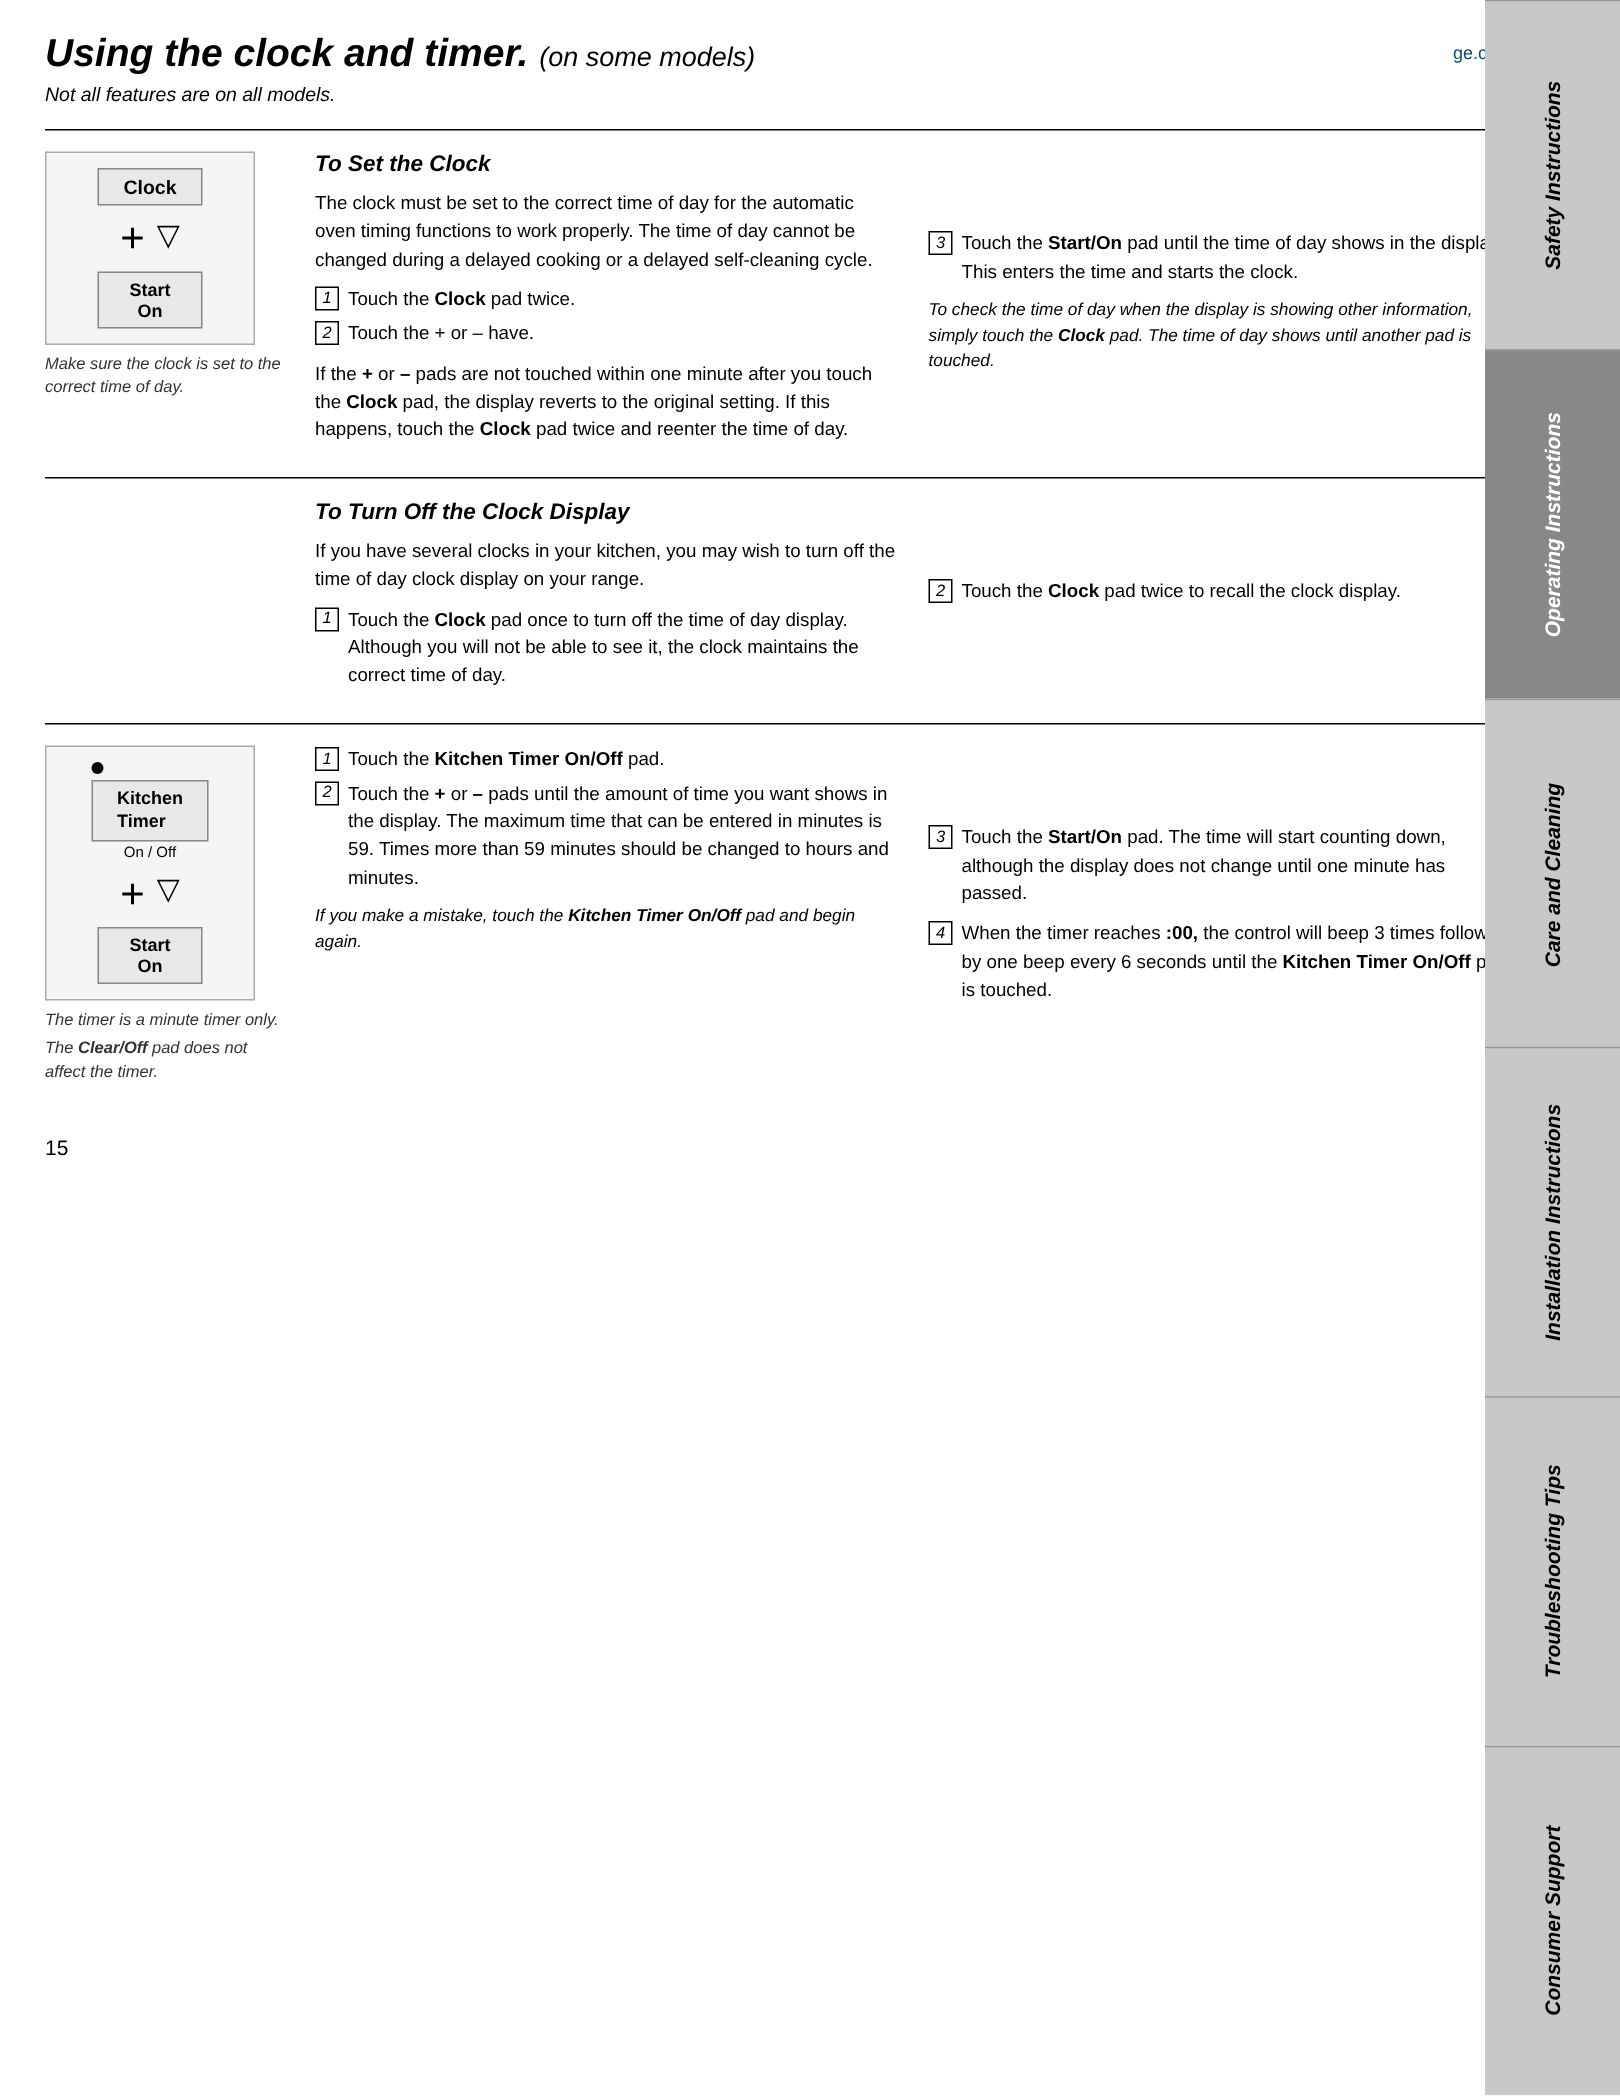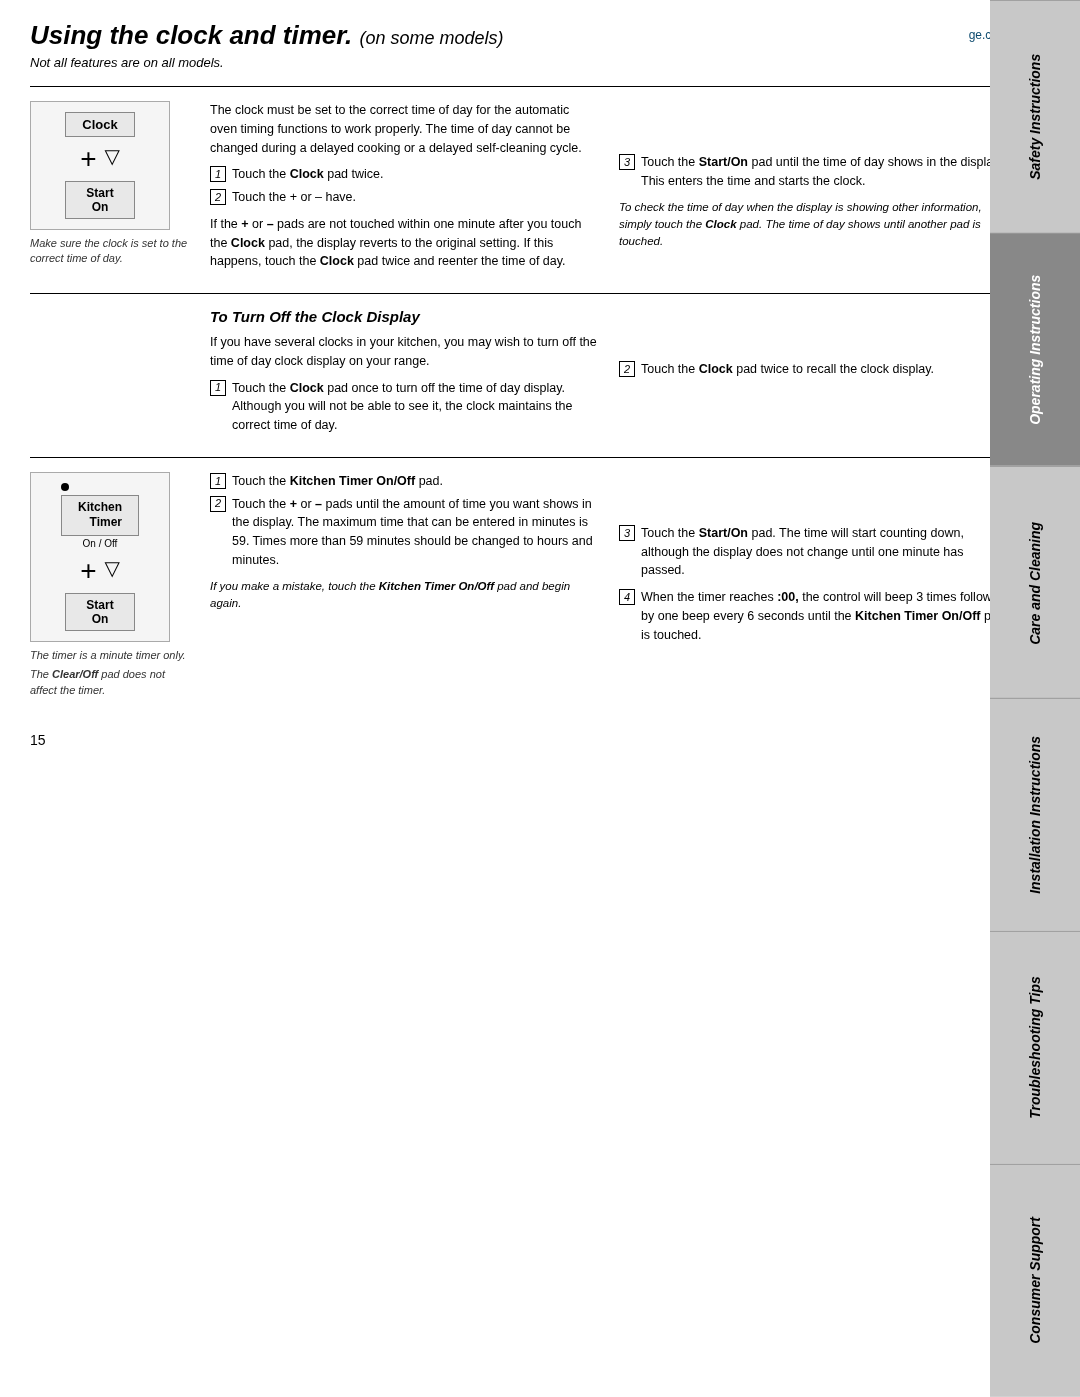--- a/index.html
+++ b/index.html
@@ -276,20 +276,21 @@
           <span style="font-size:20px; margin-bottom:6px;">▽</span>
         </div>
         <div class="pad-start-row">
           <div class="pad-button" style="font-size:12px;">Start<br>On</div>
         </div>
       </div>
       <p class="image-caption">Make sure the clock is set to the correct time of day.</p>
     </div>
     <div class="section-right">
       <div class="section-col">
+        <h2 class="section-heading">To Set the Clock</h2>
         <p class="section-body">The clock must be set to the correct time of day for the automatic oven timing functions to work properly. The time of day cannot be changed during a delayed cooking or a delayed self-cleaning cycle.</p>
         <ul class="step-list">
           <li class="step-item">
             <span class="step-num">1</span>
             <span class="step-text">Touch the <strong>Clock</strong> pad twice.</span>
           </li>
           <li class="step-item">
             <span class="step-num">2</span>
             <span class="step-text">Touch the + or – have.</span>
           </li>
@@ -336,21 +337,21 @@
         </ul>
       </div>
     </div>
   </div>
 
   <div class="section">
     <div class="section-left">
       <div class="control-pad">
         <div style="display:flex; flex-direction:column; align-items:center; gap:2px;">
           <div class="pad-dot"></div>
-          <div class="pad-button" style="font-size:12px; text-align:right; line-height:1.3;">Kitchen<br>Timer</div>
+          <div class="pad-button" style="font-size:12px; text-align:left; line-height:1.3;">Kitchen<br>Timer</div>
           <div class="pad-sublabel">On / Off</div>
         </div>
         <div class="pad-arrows">
           <span>+</span>
           <span style="font-size:20px; margin-bottom:6px;">▽</span>
         </div>
         <div class="pad-start-row">
           <div class="pad-button" style="font-size:12px;">Start<br>On</div>
         </div>
       </div>

